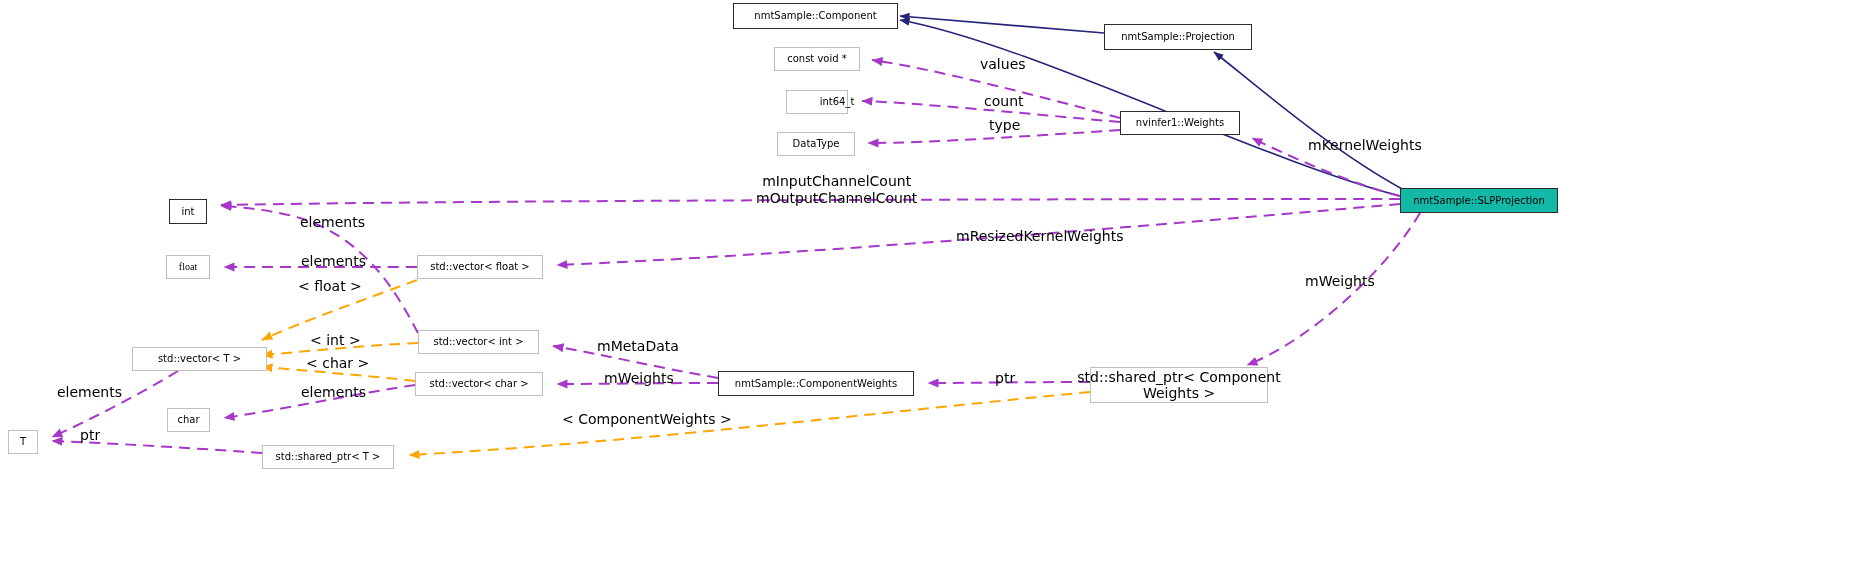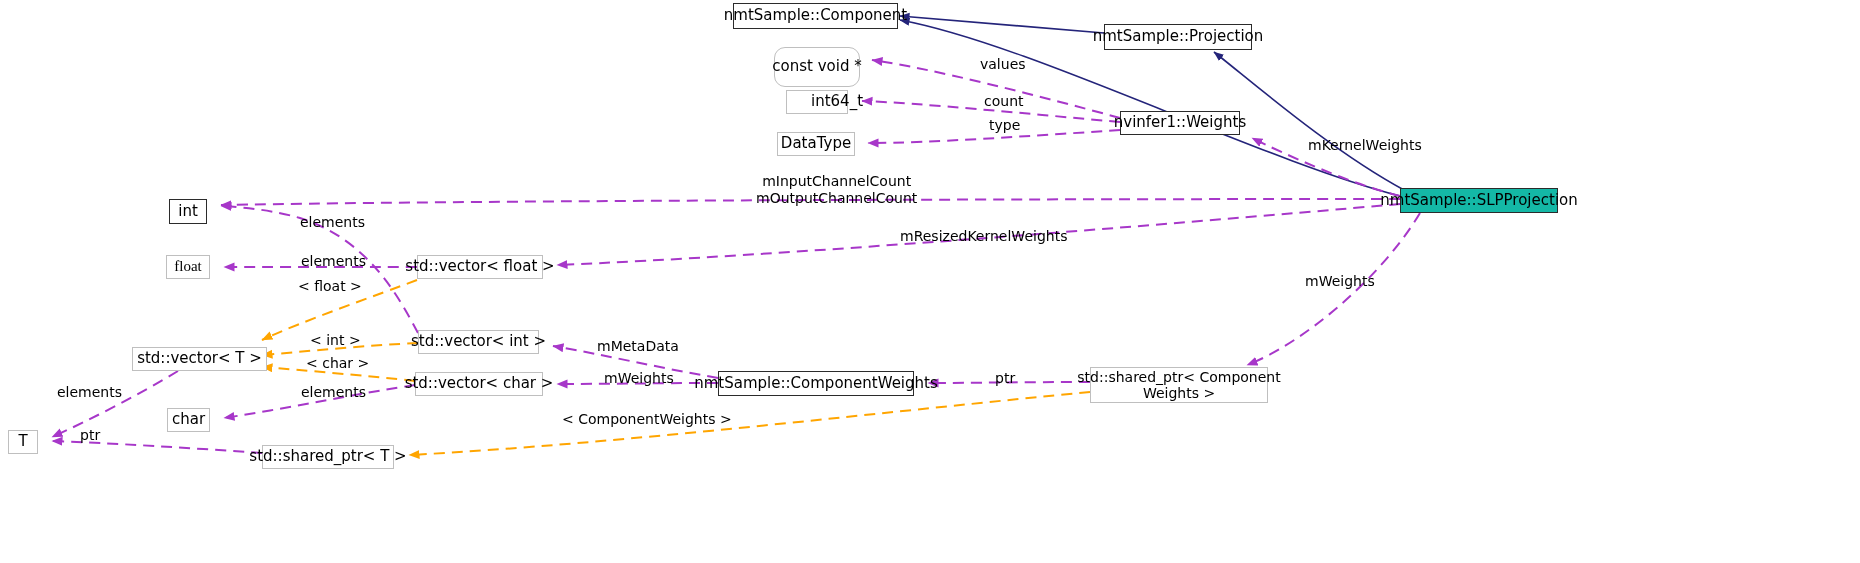--- a/index.html
+++ b/index.html
@@ -10,21 +10,21 @@
     font-family:"DejaVu Sans","Liberation Sans",sans-serif;
     overflow:hidden;
   }
   #edges{position:absolute;left:0;top:0;width:1860px;height:563px;}
   .node{
     position:absolute;
     box-sizing:border-box;
     background:#ffffff;
     border:1px solid #bfbfbf;
     color:#000000;
-    font-size:15px;
+    font-size:10px;
     line-height:1.15;
     display:flex;
     align-items:center;
     justify-content:center;
     text-align:center;
     white-space:pre;
     padding:0 6px;
     z-index:5;
   }
   .node.strong{border:1.6px solid #2b2b2b;}
@@ -121,21 +121,21 @@
     <g>
       <path d="M415,381 C370,376 300,370 262,367" fill="none" stroke="#ffa500" stroke-width="2" stroke-dasharray="11,7" marker-end="url(#arrT)"></path>
     </g>
     <g>
       <path d="M1090,392 C900,410 620,444 409,455" fill="none" stroke="#ffa500" stroke-width="2" stroke-dasharray="11,7" marker-end="url(#arrT)"></path>
     </g>
   </svg>
 
   <div class="node strong" style="left:733px;top:3px;width:165px;height:26px;">nmtSample::Component</div>
   <div class="node strong" style="left:1104px;top:24px;width:148px;height:26px;">nmtSample::Projection</div>
-  <div class="node" style="left:774px;top:47px;width:86px;height:40px;border-radius:11px;">const void *</div>
+  <div class="node" style="left:774px;top:47px;width:86px;height:24px;">const void *</div>
   <div class="node" style="left:786px;top:90px;width:62px;height:24px;padding-left:46px;">int64_t</div>
   <div class="node" style="left:777px;top:132px;width:78px;height:24px;">DataType</div>
   <div class="node strong" style="left:1120px;top:111px;width:120px;height:24px;">nvinfer1::Weights</div>
   <div class="node focus" style="left:1400px;top:188px;width:158px;height:25px;">nmtSample::SLPProjection</div>
   <div class="node strong" style="left:169px;top:199px;width:38px;height:25px;">int</div>
   <div class="node" style="left:166px;top:255px;width:44px;height:24px;font-family:Liberation Serif, serif;">float</div>
   <div class="node" style="left:417px;top:255px;width:126px;height:24px;">std::vector&lt; float &gt;</div>
   <div class="node" style="left:132px;top:347px;width:135px;height:24px;">std::vector&lt; T &gt;</div>
   <div class="node" style="left:418px;top:330px;width:121px;height:24px;">std::vector&lt; int &gt;</div>
   <div class="node" style="left:415px;top:372px;width:128px;height:24px;">std::vector&lt; char &gt;</div>
@@ -145,21 +145,21 @@
   <div class="node" style="left:167px;top:408px;width:43px;height:24px;">char</div>
   <div class="node" style="left:8px;top:430px;width:30px;height:24px;">T</div>
   <div class="node" style="left:262px;top:445px;width:132px;height:24px;">std::shared_ptr&lt; T &gt;</div>
 
   <div class="elabel" style="left:980px;top:56px;">values</div>
   <div class="elabel" style="left:984px;top:93px;">count</div>
   <div class="elabel" style="left:989px;top:117px;">type</div>
   <div class="elabel" style="left:1308px;top:137px;">mKernelWeights</div>
   <div class="elabel" style="left:756px;top:173px;text-align:center;">mInputChannelCount
 mOutputChannelCount</div>
-  <div class="elabel" style="left:900px;top:228px;">mResizedKernelWeights</div>
+  <div class="elabel" style="left:956px;top:228px;">mResizedKernelWeights</div>
   <div class="elabel" style="left:1305px;top:273px;">mWeights</div>
   <div class="elabel" style="left:300px;top:214px;">elements</div>
   <div class="elabel" style="left:301px;top:253px;">elements</div>
   <div class="elabel" style="left:301px;top:384px;">elements</div>
   <div class="elabel" style="left:57px;top:384px;">elements</div>
   <div class="elabel" style="left:80px;top:427px;">ptr</div>
   <div class="elabel" style="left:597px;top:338px;">mMetaData</div>
   <div class="elabel" style="left:604px;top:370px;">mWeights</div>
   <div class="elabel" style="left:995px;top:370px;">ptr</div>
   <div class="elabel" style="left:298px;top:278px;">&lt; float &gt;</div>

